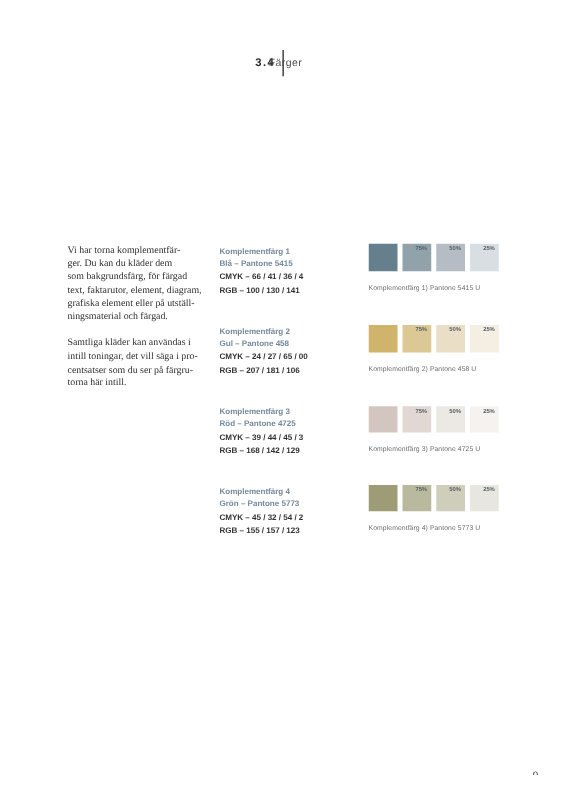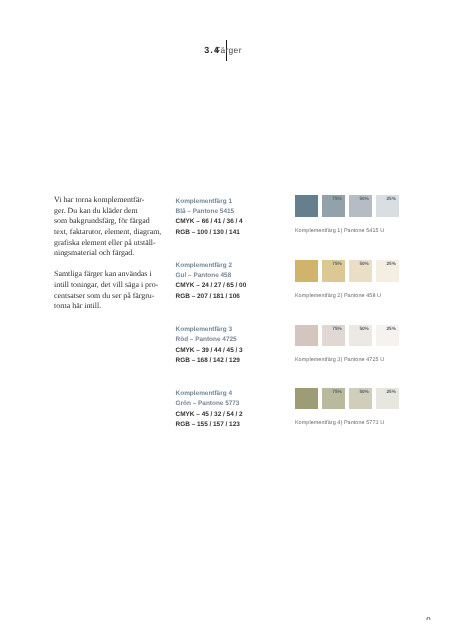--- a/index.html
+++ b/index.html
@@ -49,21 +49,21 @@
   <div class="col-text">
       <p>
         <span class="tline">Vi har torna komplementfär-</span>
         <span class="tline">ger. Du kan du kläder dem</span>
         <span class="tline">som bakgrundsfärg, för färgad</span>
         <span class="tline">text, faktarutor, element, diagram,</span>
         <span class="tline">grafiska element eller på utställ-</span>
         <span class="tline">ningsmaterial och färgad.</span>
       </p>
       <p>
-        <span class="tline">Samtliga färger kan användas i</span>
+        <span class="tline">Samtliga kläder kan användas i</span>
         <span class="tline">intill toningar, det vill säga i pro-</span>
         <span class="tline">centsatser som du ser på färgru-</span>
         <span class="tline">torna här intill.</span>
       </p>
     </div>
 
   <div class="col-spec">
       <div class="spec-block">
         <div class="spec-head">Komplementfärg 1</div>
         <div class="spec-head">Blå – Pantone 5415</div>

